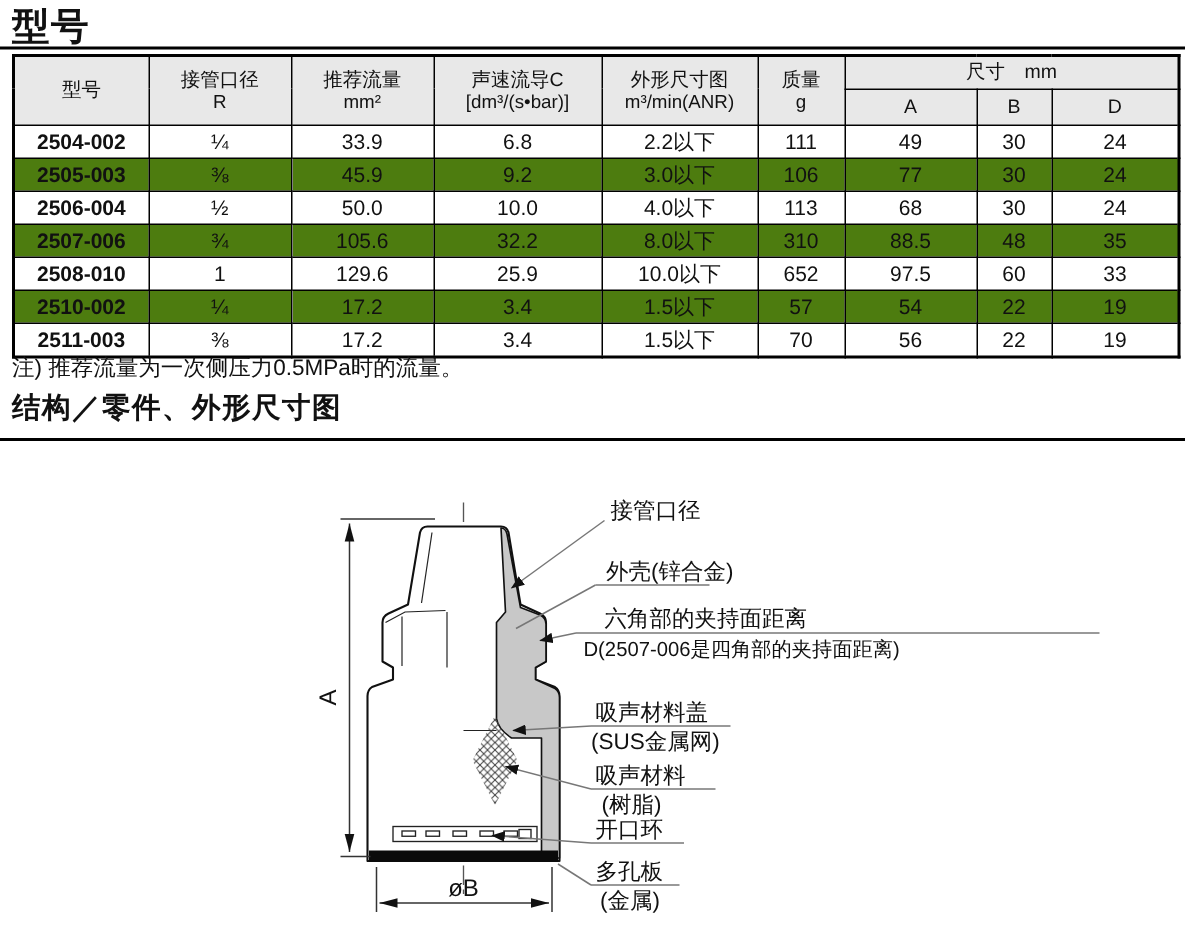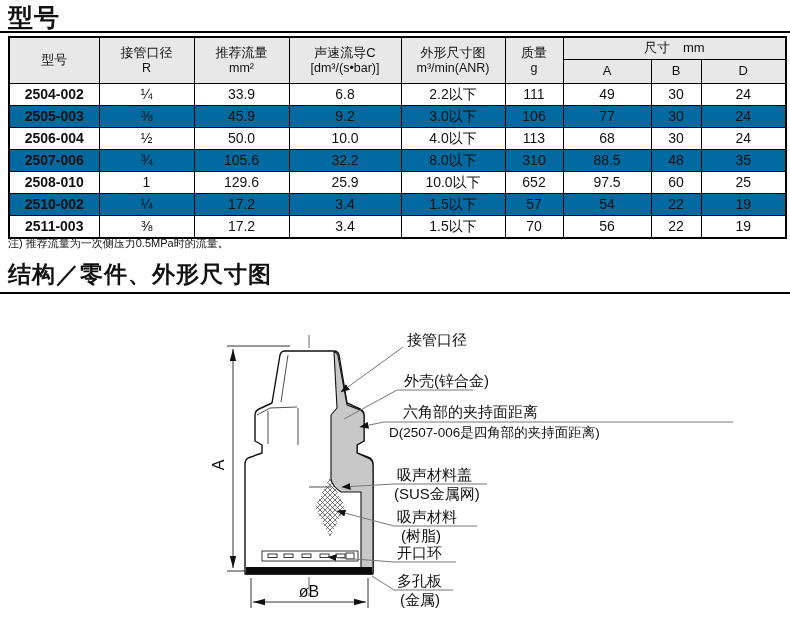--- a/index.html
+++ b/index.html
@@ -9,42 +9,42 @@
     overflow:hidden;
   }
   .title1 {
     position:absolute; left:8px; top:1px; font-size:25px; font-weight:bold;
     letter-spacing:1px;
   }
   .rule { position:absolute; left:0; width:790px; height:2px; background:#000; }
   .rule1 { top:31px; }
   .rule2 { top:292px; }
   .title2 {
-    position:absolute; left:8px; top:259px; font-size:23px; font-weight:bold;
+    position:absolute; left:8px; top:259px; font-size:19px; font-weight:bold;
     letter-spacing:1px;
   }
-  .note { position:absolute; left:8px; top:236px; font-size:11px; }
+  .note { position:absolute; left:8px; top:236px; font-size:15px; }
 
   table.spec {
     position:absolute; left:8px; top:36px; width:777px;
     border-collapse:collapse; table-layout:fixed; border:2px solid #000;
   }
   table.spec th, table.spec td {
     border:1px solid #000; text-align:center; padding:0; line-height:1.15;
     overflow:hidden; white-space:nowrap;
   }
   table.spec thead th { background:#e8e8e8; font-weight:normal; font-size:13px; }
   table.spec thead tr.r1 { height:22px; }
   table.spec thead tr.r2 { height:24px; }
   .hline1, .hline2 { display:block; }
   .hline2 { font-size:12.5px; }
   th.abd { font-weight:bold; font-size:14px; }
   table.spec tbody td { height:21px; font-size:14px; }
   table.spec tbody td.model-cell { font-weight:bold; }
-  table.spec tbody tr.alt { background:#0369a1; }
+  table.spec tbody tr.alt { background:#4d7c0f; }
 
   svg.diagram { position:absolute; left:0; top:295px; }
   svg.diagram text { font-family:"Liberation Sans","DejaVu Sans",sans-serif; fill:#111; }
 </style>
 </head>
 <body>
 
 <div class="title1">型号</div>
 <div class="rule rule1"></div>
 
@@ -138,21 +138,21 @@
       </tr>
       <tr>
         <td class="model-cell">2508-010</td>
         <td>1</td>
         <td>129.6</td>
         <td>25.9</td>
         <td>10.0以下</td>
         <td>652</td>
         <td>97.5</td>
         <td>60</td>
-        <td>25</td>
+        <td>33</td>
       </tr>
       <tr class="alt">
         <td class="model-cell">2510-002</td>
         <td>¼</td>
         <td>17.2</td>
         <td>3.4</td>
         <td>1.5以下</td>
         <td>57</td>
         <td>54</td>
         <td>22</td>

